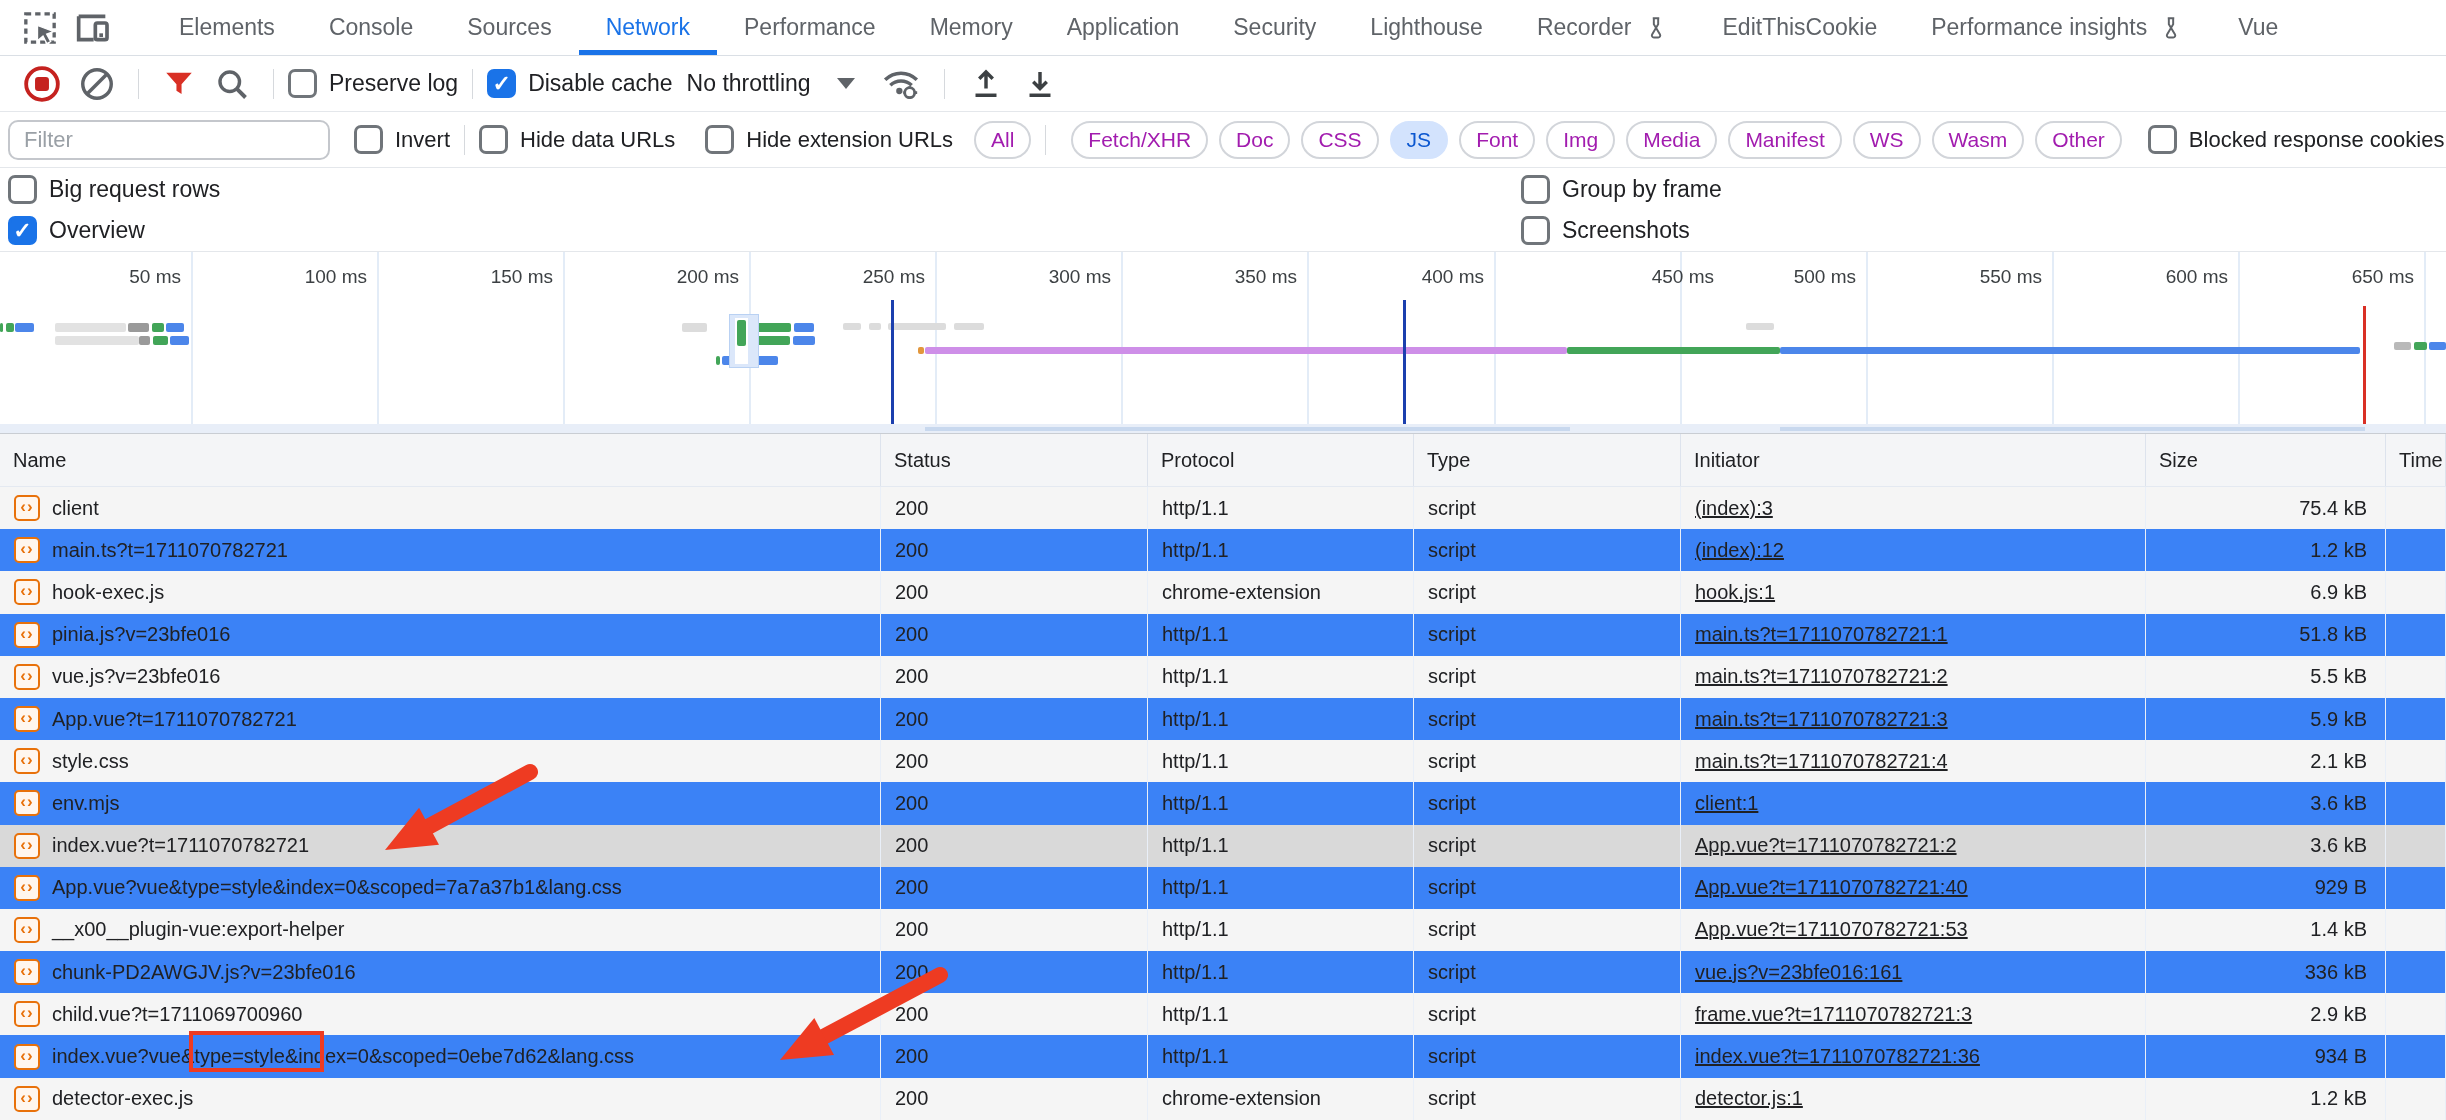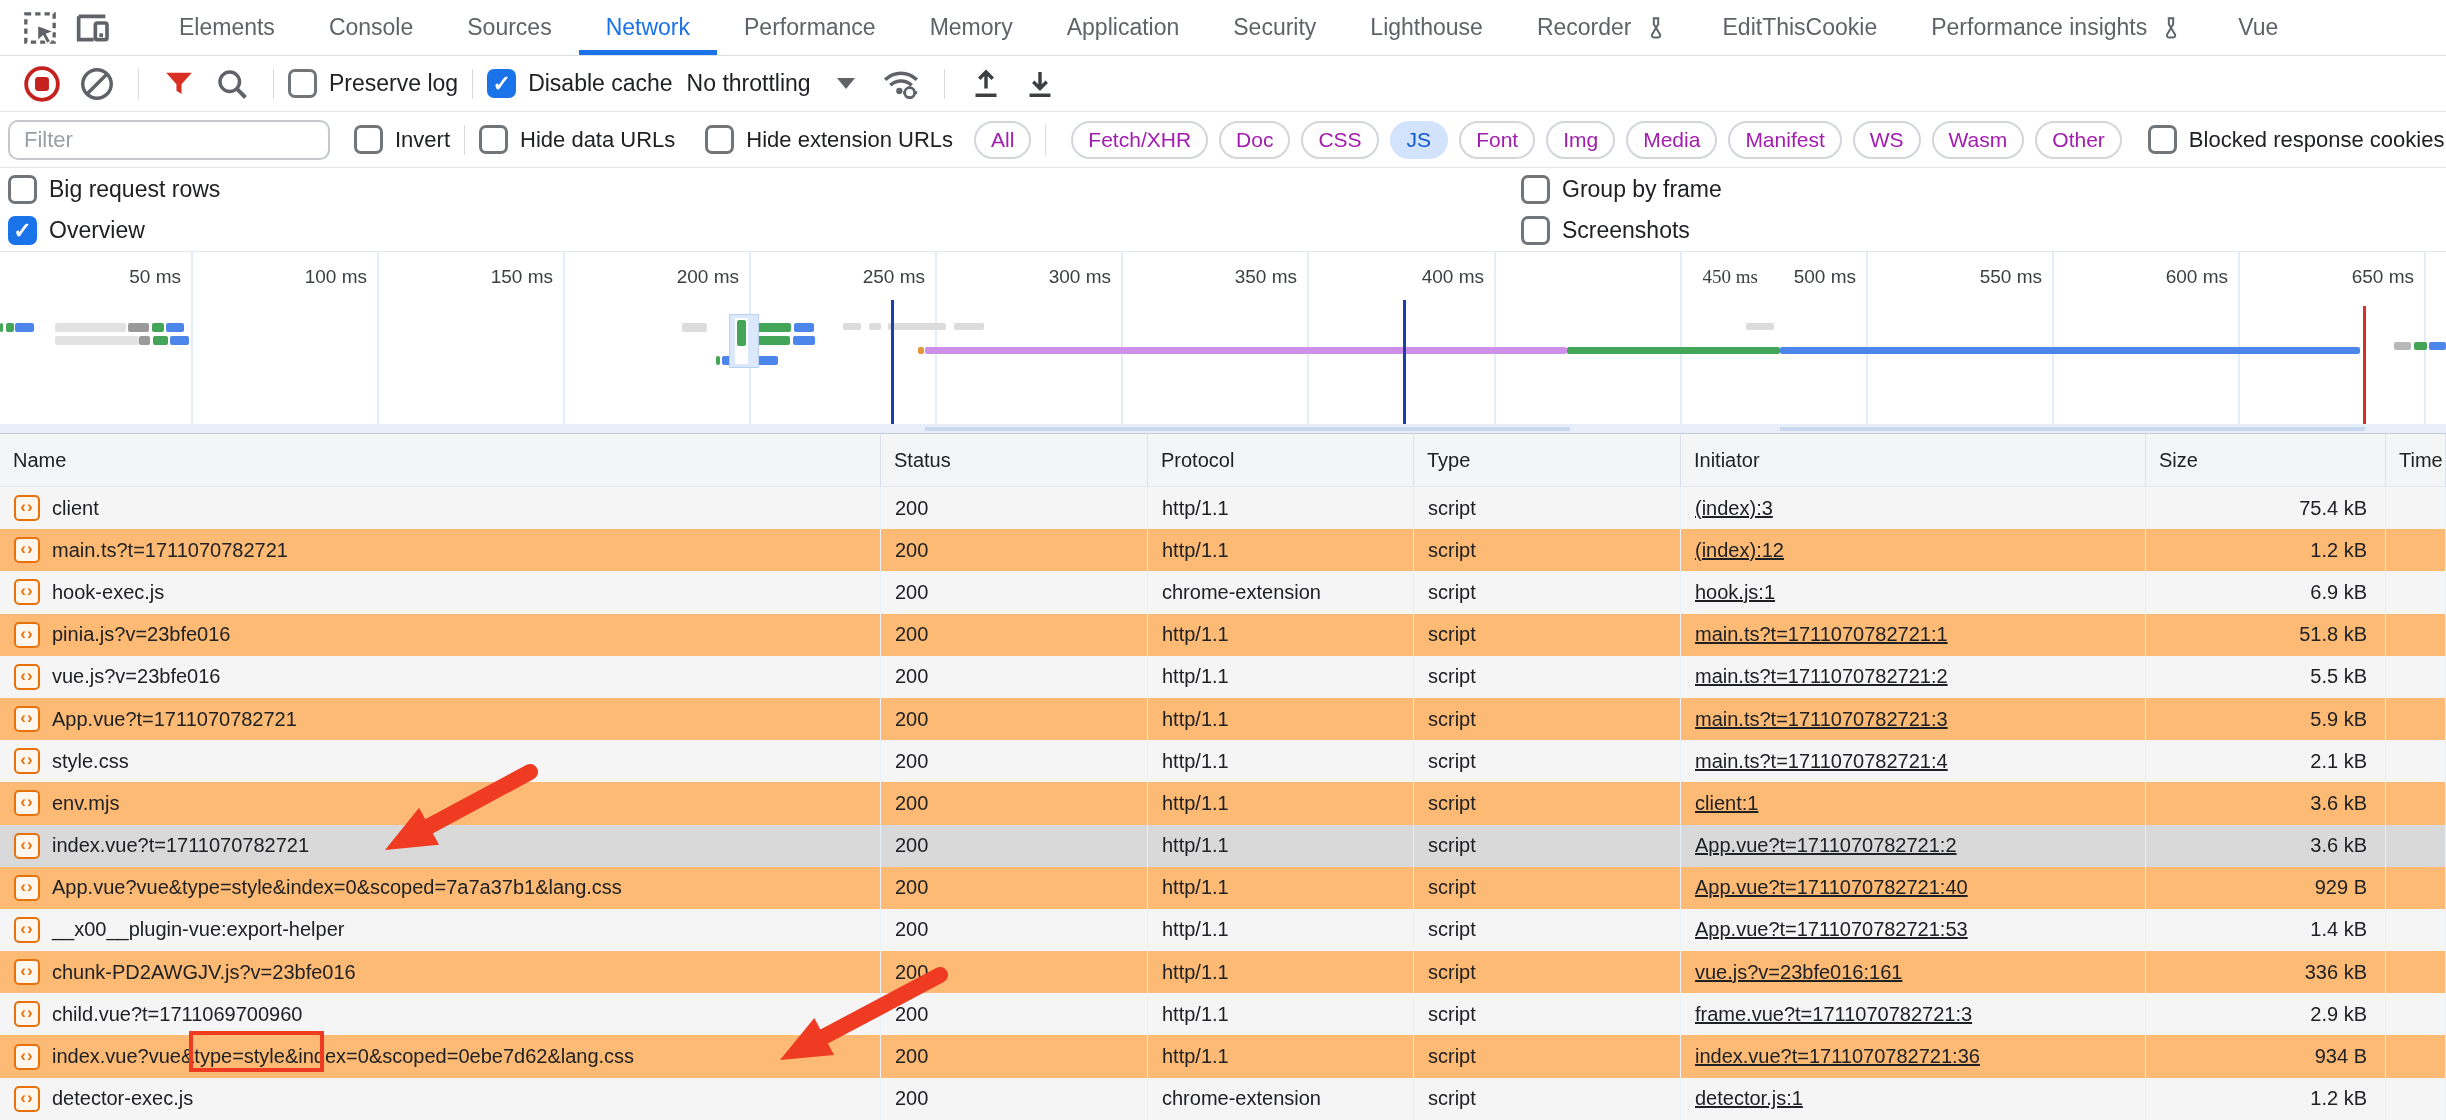--- a/index.html
+++ b/index.html
@@ -56,21 +56,21 @@
   .gridline { position:absolute; top:0; height:172px; width:2px; background:#e3ecf7; }
   .ticklabel { position:absolute; top:14px; width:150px; text-align:right; font-size:19px; color:#3c4043; }
   .ovbar { position:absolute; border-radius:2px; }
   .evline { position:absolute; }
   .selbox { position:absolute; background:#dbe7fa; border:1px solid #b9d1f3; }
   .selinner { position:absolute; background:#fff; }
   .ovstrip { position:absolute; left:0; right:0; top:172px; height:10px; background:#e8eef8; }
   .stripseg { position:absolute; top:175px; height:4px; background:#c8d8ee; }
 
   
-  .nettable { position:relative; background:#fdba74; }
+  .nettable { position:relative; background:#3b82f6; }
   .thead, .trow { display:grid; grid-template-columns:881px 267px 266px 267px 465px 240px 60px; }
   .thead { height:53px; background:#f4f5f7; border-bottom:1px solid #e4e9f1; }
   .thead .hcell { display:flex; align-items:center; padding-left:13px; font-size:20px; color:#202124;
                   border-right:1px solid #dde3ed; overflow:hidden; white-space:nowrap; }
   .trow { height:42.2px; }
   .trow.odd { background:#f5f5f5; }
   .trow.selrow { background:#d9d9d9; }
   .cell { display:flex; align-items:center; padding-left:14px; font-size:20px;
           border-right:1px solid #e9eff8; overflow:hidden; white-space:nowrap; }
   .cell.szcell { justify-content:flex-end; padding-right:18px; padding-left:0; }
@@ -274,21 +274,21 @@
     <div class="ticklabel" style="left: 589px;">200 ms</div>
     <div class="gridline" style="left: 935px;"></div>
     <div class="ticklabel" style="left: 775px;">250 ms</div>
     <div class="gridline" style="left: 1121px;"></div>
     <div class="ticklabel" style="left: 961px;">300 ms</div>
     <div class="gridline" style="left: 1307px;"></div>
     <div class="ticklabel" style="left: 1147px;">350 ms</div>
     <div class="gridline" style="left: 1494px;"></div>
     <div class="ticklabel" style="left: 1334px;">400 ms</div>
     <div class="gridline" style="left: 1680px;"></div>
-    <div class="ticklabel" style="left: 1608px; font-family: Liberation Serif, serif;">450 ms</div>
+    <div class="ticklabel" style="left: 1564px;">450 ms</div>
     <div class="gridline" style="left: 1866px;"></div>
     <div class="ticklabel" style="left: 1706px;">500 ms</div>
     <div class="gridline" style="left: 2052px;"></div>
     <div class="ticklabel" style="left: 1892px;">550 ms</div>
     <div class="gridline" style="left: 2238px;"></div>
     <div class="ticklabel" style="left: 2078px;">600 ms</div>
     <div class="gridline" style="left: 2424px;"></div>
     <div class="ticklabel" style="left: 2264px;">650 ms</div>
     <div class="ovbar" style="left: 0px; top: 71px; width: 3px; height: 9px; background: rgb(66, 165, 88);"></div>
     <div class="ovbar" style="left: 6px; top: 71px; width: 8px; height: 9px; background: rgb(66, 165, 88);"></div>

